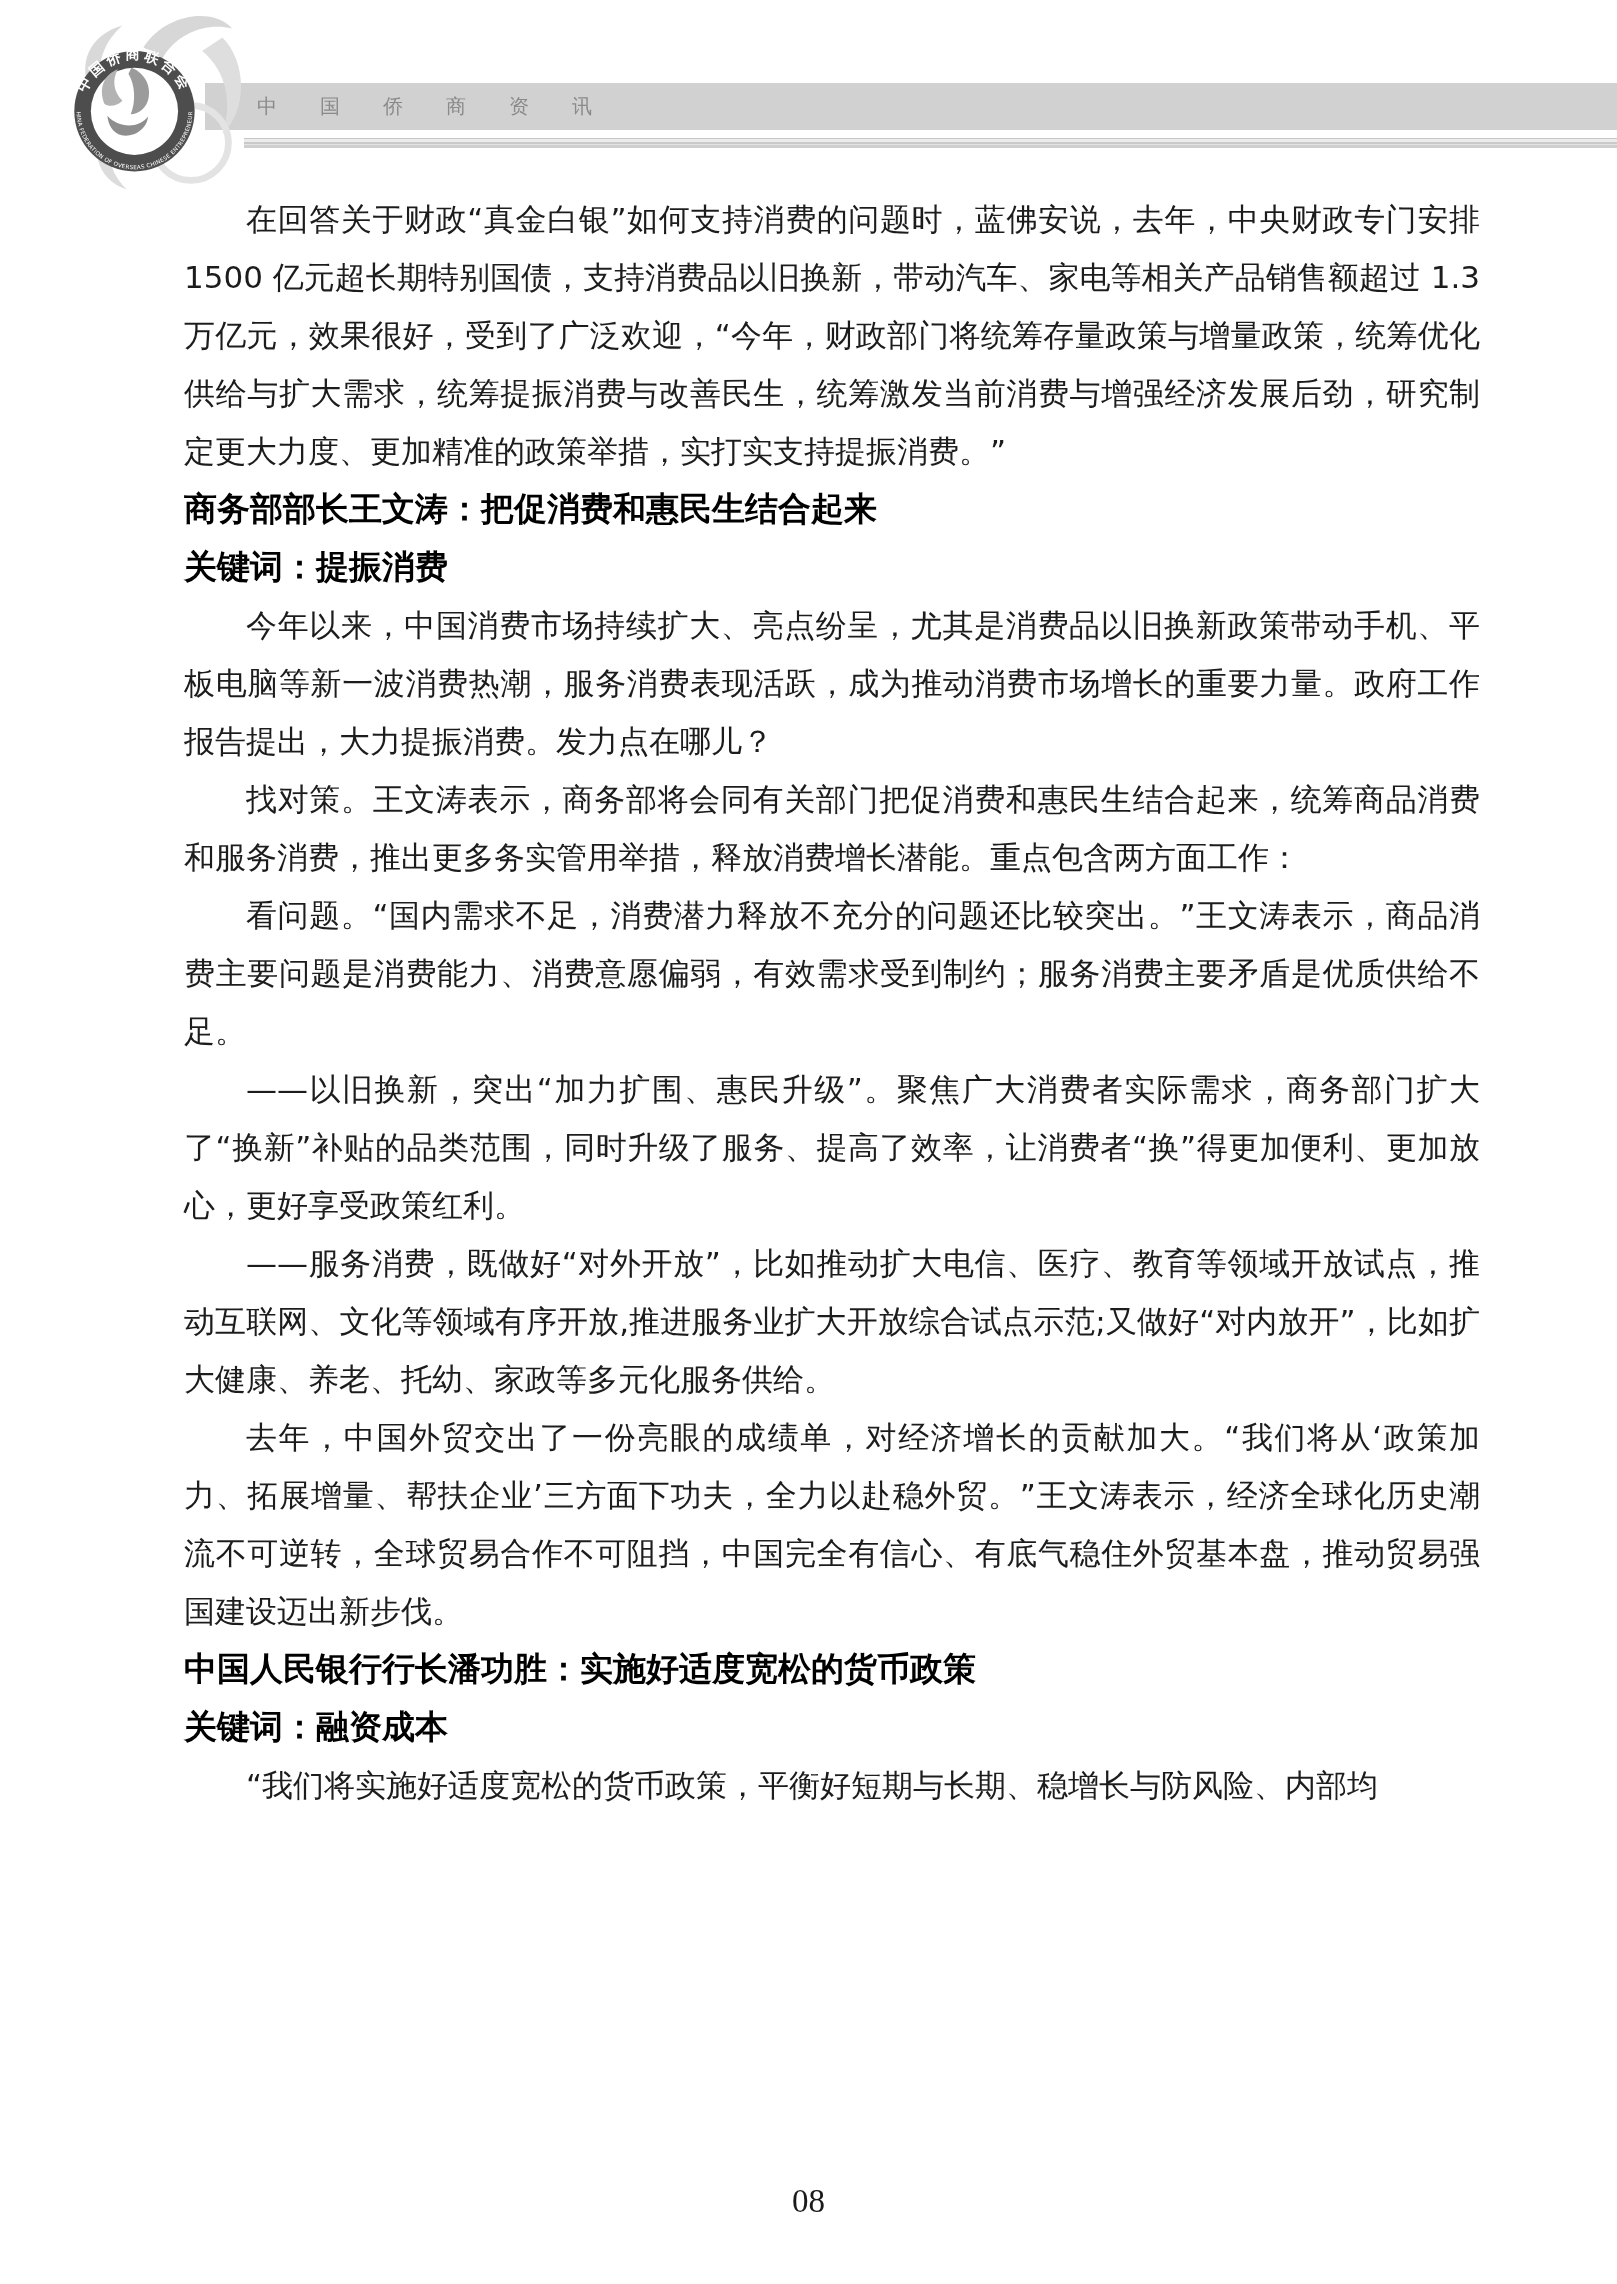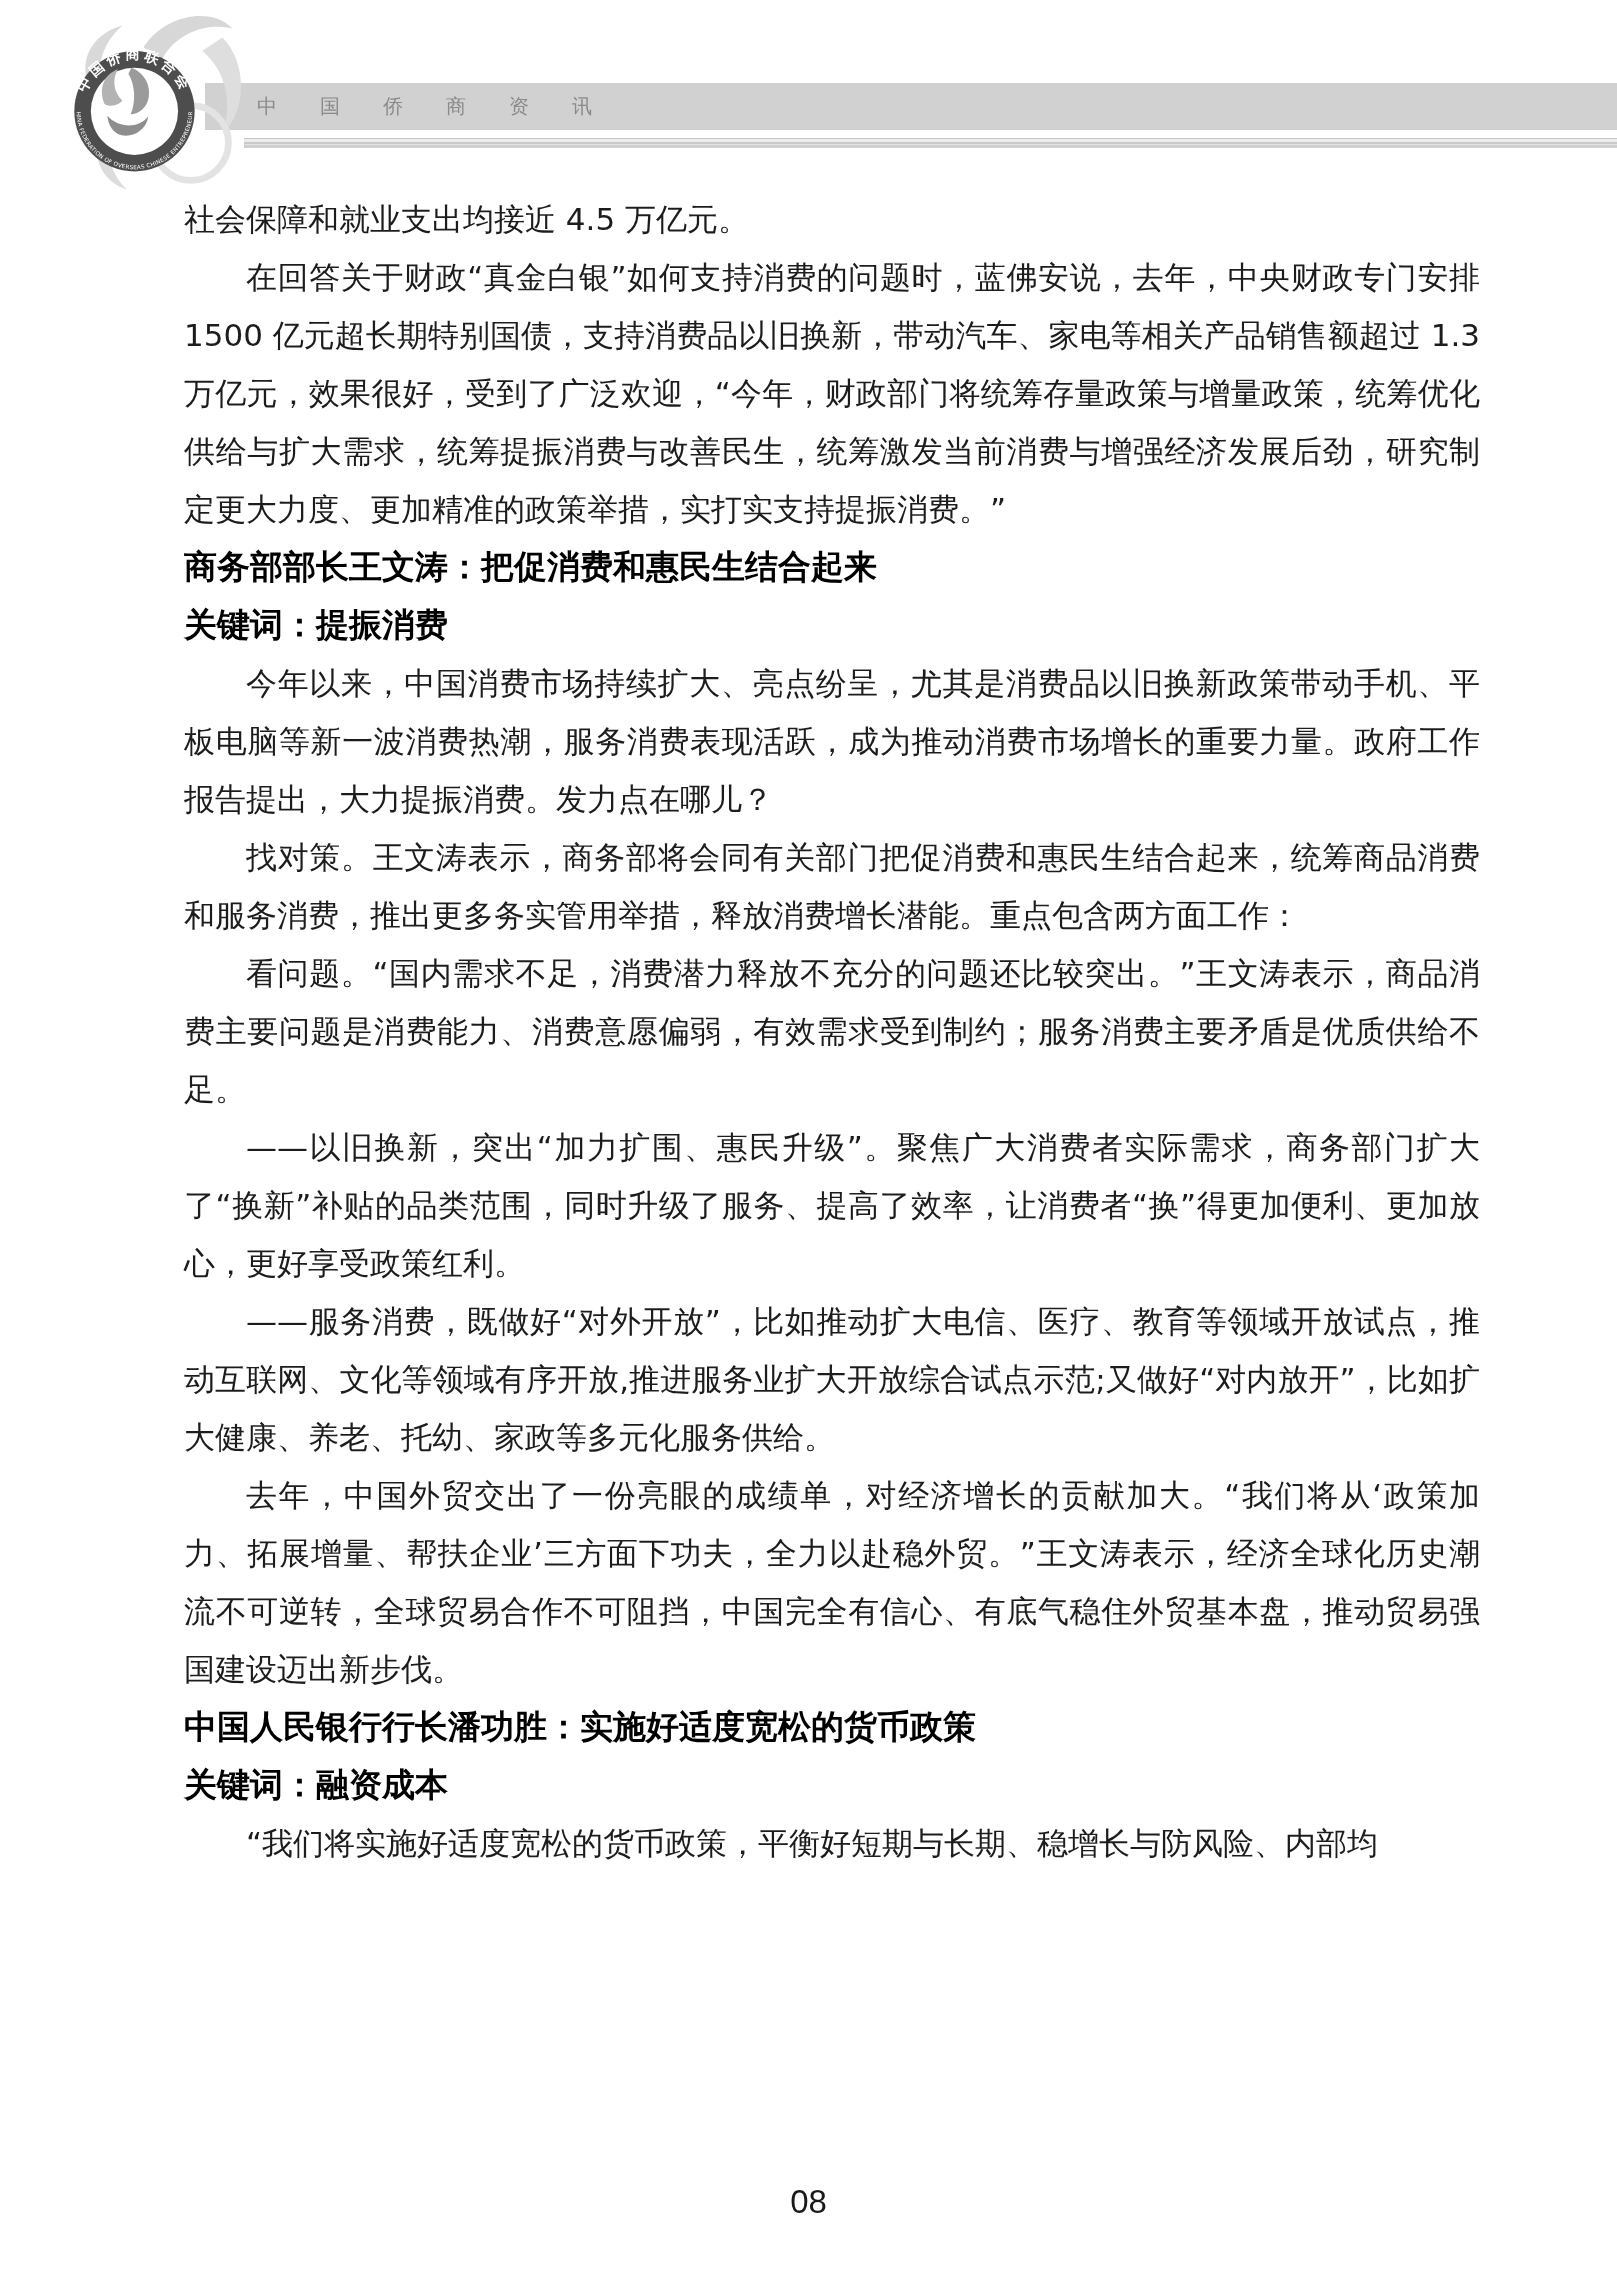--- a/index.html
+++ b/index.html
@@ -65,21 +65,21 @@
     font-size:33px;
     line-height:58px;
     font-weight:bold;
     color:#000000;
   }
   
   .page-number{
     position:absolute;
     left:0; right:0; top:2183px;
     text-align:center;
-    font-family:Liberation Sans, sans-serif;
+    font-family:Liberation Serif, serif;
     font-size:33px;
     color:#1a1a1a;
   }
 </style>
 </head>
 <body>
 
 <div class="page">
 
   <div class="masthead-band"></div>
@@ -112,21 +112,20 @@
     </text>
 
     <g>
       <path d="M104,82 C120,88 130,104 127,121 C125,135 114,144 103,144 C110,127 109,105 100,90 Z" fill="#9b9b9b"></path>
       <path d="M68,130 C60,110 67,91 86,84 C78,98 80,114 92,126 C85,133 74,135 68,130 Z" fill="#b3b3b3"></path>
       <path d="M72,146 C86,162 113,164 126,147 C125,163 108,175 91,172 C79,169 73,158 72,146 Z" fill="#8e8e8e"></path>
     </g>
   </svg>
 
   <div class="article">
-      <div class="para">社会保障和就业支出均接近 4.5 万亿元。</div>
       <div class="para indent">在回答关于财政“真金白银”如何支持消费的问题时，蓝佛安说，去年，中央财政专门安排 1500 亿元超长期特别国债，支持消费品以旧换新，带动汽车、家电等相关产品销售额超过 1.3 万亿元，效果很好，受到了广泛欢迎，“今年，财政部门将统筹存量政策与增量政策，统筹优化供给与扩大需求，统筹提振消费与改善民生，统筹激发当前消费与增强经济发展后劲，研究制定更大力度、更加精准的政策举措，实打实支持提振消费。”</div>
       <div class="heading">商务部部长王文涛：把促消费和惠民生结合起来</div>
       <div class="heading">关键词：提振消费</div>
       <div class="para indent">今年以来，中国消费市场持续扩大、亮点纷呈，尤其是消费品以旧换新政策带动手机、平板电脑等新一波消费热潮，服务消费表现活跃，成为推动消费市场增长的重要力量。政府工作报告提出，大力提振消费。发力点在哪儿？</div>
       <div class="para indent">找对策。王文涛表示，商务部将会同有关部门把促消费和惠民生结合起来，统筹商品消费和服务消费，推出更多务实管用举措，释放消费增长潜能。重点包含两方面工作：</div>
       <div class="para indent">看问题。“国内需求不足，消费潜力释放不充分的问题还比较突出。”王文涛表示，商品消费主要问题是消费能力、消费意愿偏弱，有效需求受到制约；服务消费主要矛盾是优质供给不足。</div>
       <div class="para indent">——以旧换新，突出“加力扩围、惠民升级”。聚焦广大消费者实际需求，商务部门扩大了“换新”补贴的品类范围，同时升级了服务、提高了效率，让消费者“换”得更加便利、更加放心，更好享受政策红利。</div>
       <div class="para indent">——服务消费，既做好“对外开放”，比如推动扩大电信、医疗、教育等领域开放试点，推动互联网、文化等领域有序开放,推进服务业扩大开放综合试点示范;又做好“对内放开”，比如扩大健康、养老、托幼、家政等多元化服务供给。</div>
       <div class="para indent">去年，中国外贸交出了一份亮眼的成绩单，对经济增长的贡献加大。“我们将从‘政策加力、拓展增量、帮扶企业’三方面下功夫，全力以赴稳外贸。”王文涛表示，经济全球化历史潮流不可逆转，全球贸易合作不可阻挡，中国完全有信心、有底气稳住外贸基本盘，推动贸易强国建设迈出新步伐。</div>
       <div class="heading">中国人民银行行长潘功胜：实施好适度宽松的货币政策</div>

